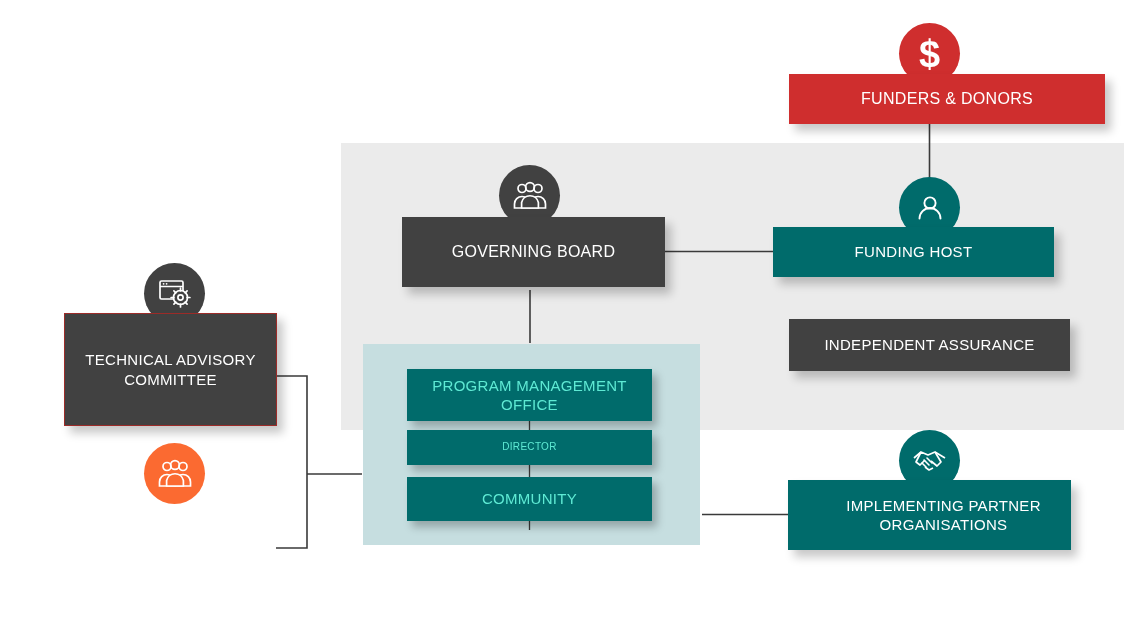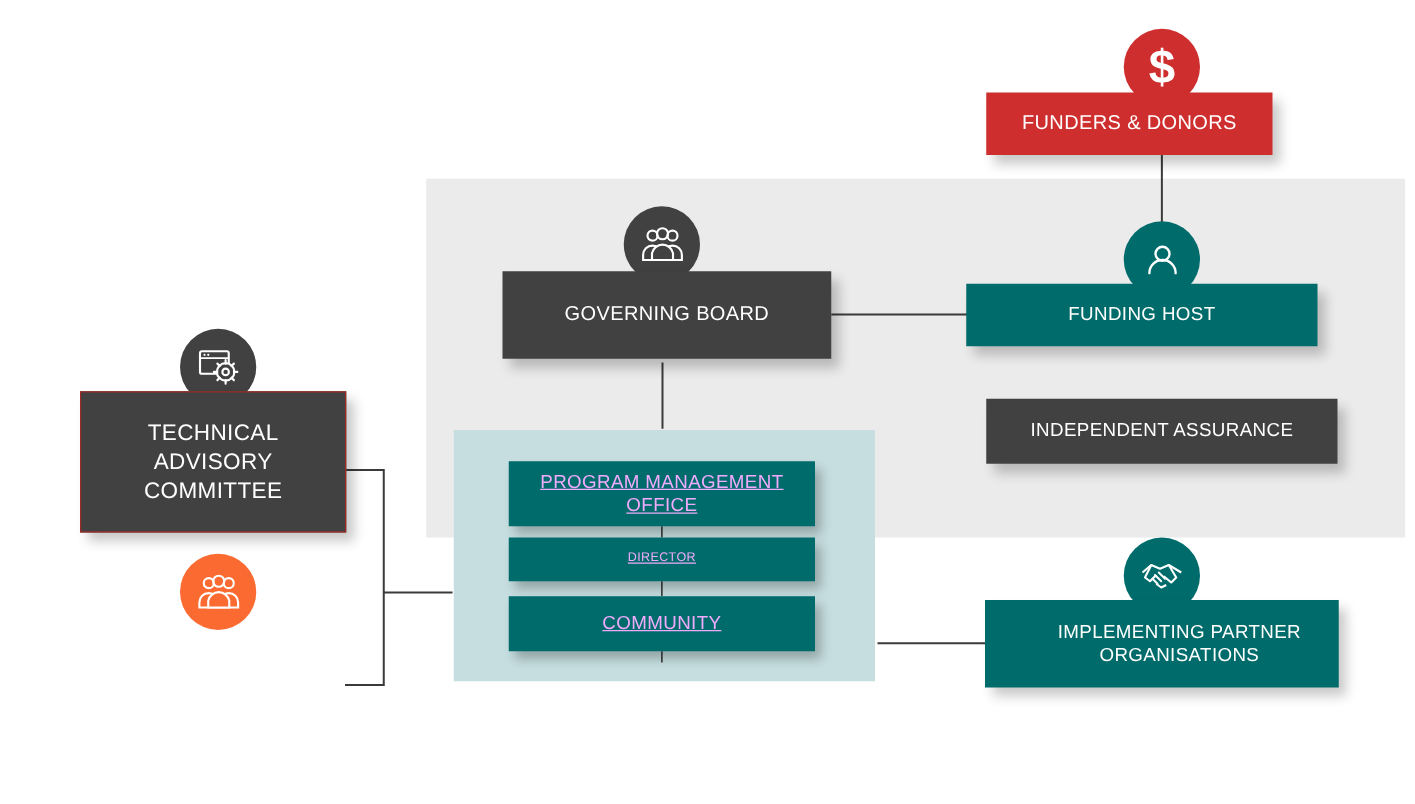--- a/index.html
+++ b/index.html
@@ -69,26 +69,25 @@
   .n-dark-redline { background: #414141; border: 1.5px solid #9c2b28; }
 
   
   .inner-box {
     position: absolute;
     box-sizing: border-box;
     display: flex;
     align-items: center;
     justify-content: center;
     text-align: center;
-    color: #f0abfc;
+    color: #5eead4;
     background: #006b6b;
     line-height: 1.28;
     letter-spacing: .3px;
     box-shadow: 5px 6px 8px rgba(0,0,0,0.25);
-    text-decoration: underline;
   }
 
   
   .badge {
     position: absolute;
     border-radius: 50%;
     display: flex;
     align-items: center;
     justify-content: center;
   }
@@ -142,21 +141,21 @@
 
     <path d="M 276 376 L 307 376 L 307 548 L 276 548" fill="none" stroke="#3a3a3a" stroke-width="1.6"></path>
     <line x1="307" y1="474" x2="362" y2="474" stroke="#3a3a3a" stroke-width="1.6" marker-end="arrEnd"></line>
 
     <line x1="702" y1="514.5" x2="788" y2="514.5" stroke="#3a3a3a" stroke-width="1.6" marker-start="arrStart" marker-end="arrEnd"></line>
   </svg>
 
   <div class="badge b-red" style="left:899px; top:23px; width:61px; height:61px;">
     <span class="dollar" style="font-size:38px;">$</span>
   </div>
-  <div class="node n-red" style="left:789px; top:74px; width:229px; height:50px; font-size:16px;">
+  <div class="node n-red" style="left:789px; top:74px; width:316px; height:50px; font-size:16px;">
     <span class="label">FUNDERS &amp; DONORS</span>
   </div>
 
   <div class="badge b-teal" style="left:899px; top:177px; width:61px; height:61px;">
     <svg width="34" height="34" viewBox="0 0 34 34">
       <circle cx="17" cy="12" r="5.6" fill="none" stroke="#ffffff" stroke-width="1.9"></circle>
       <path d="M6.5 27.5 a10.5 10.5 0 0 1 21 0" fill="none" stroke="#ffffff" stroke-width="1.9" stroke-linecap="round"></path>
     </svg>
   </div>
   <div class="node n-teal" style="left:773px; top:227px; width:281px; height:50px; font-size:15px;">
@@ -196,21 +195,21 @@
           <line x1="-9.4" y1="0" x2="-6.6" y2="0"></line>
           <line x1="6.6" y1="0" x2="9.4" y2="0"></line>
           <line x1="-6.6" y1="-6.6" x2="-4.7" y2="-4.7"></line>
           <line x1="4.7" y1="4.7" x2="6.6" y2="6.6"></line>
           <line x1="4.7" y1="-4.7" x2="6.6" y2="-6.6"></line>
           <line x1="-6.6" y1="6.6" x2="-4.7" y2="4.7"></line>
         </g>
       </g>
     </svg>
   </div>
-  <div class="node n-dark-redline" style="left:64px; top:313px; width:213px; height:113px; font-size:18px;">
+  <div class="node n-dark-redline" style="left:64px; top:313px; width:213px; height:113px; font-size:15px;">
     <span class="label">TECHNICAL ADVISORY COMMITTEE</span>
   </div>
 
   <div class="badge b-orange" style="left:144px; top:443px; width:61px; height:61px;">
     <svg width="36" height="30" viewBox="0 0 36 30">
       <circle cx="10" cy="7.5" r="4" fill="none" stroke="#ffffff" stroke-width="1.7"></circle>
       <circle cx="18" cy="6" r="4.4" fill="none" stroke="#ffffff" stroke-width="1.7"></circle>
       <circle cx="26" cy="7.5" r="4" fill="none" stroke="#ffffff" stroke-width="1.7"></circle>
       <path d="M2.5 23 a7.5 7.5 0 0 1 15 0 l0 4 l-15 0 Z" fill="none" stroke="#ffffff" stroke-width="1.7"></path>
       <path d="M18.5 23 a7.5 7.5 0 0 1 15 0 l0 4 l-15 0 Z" fill="none" stroke="#ffffff" stroke-width="1.7"></path>

